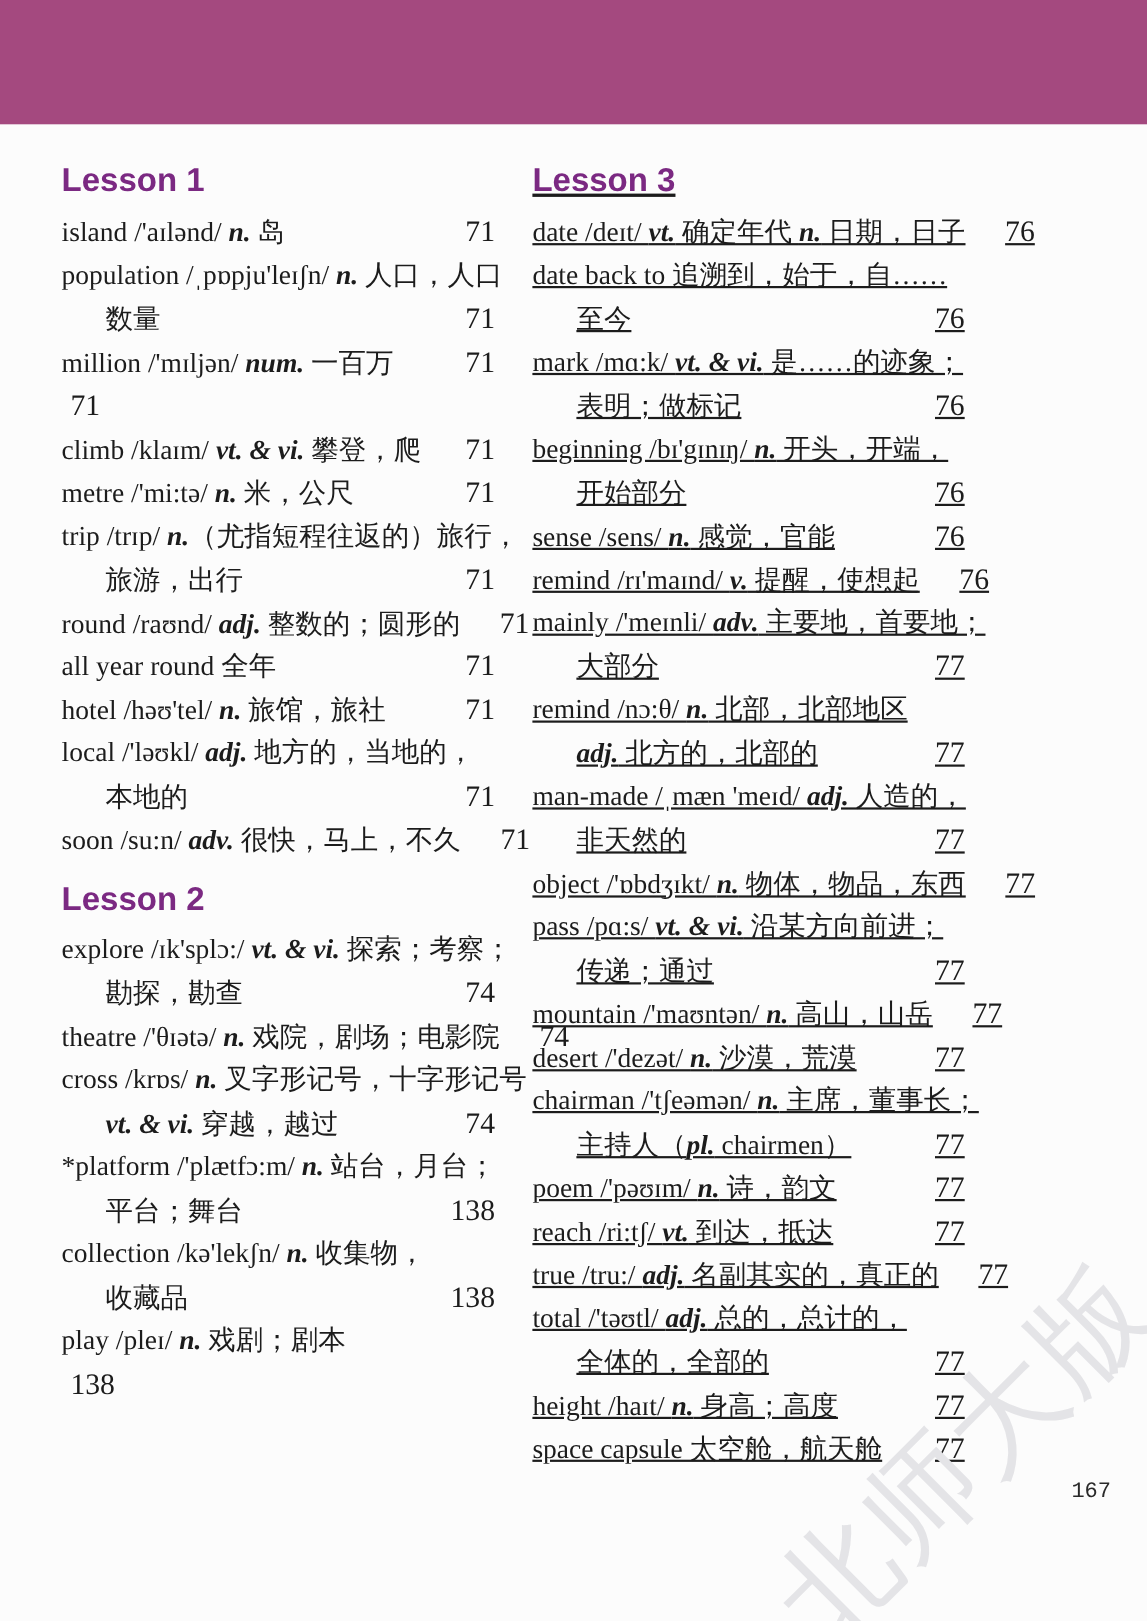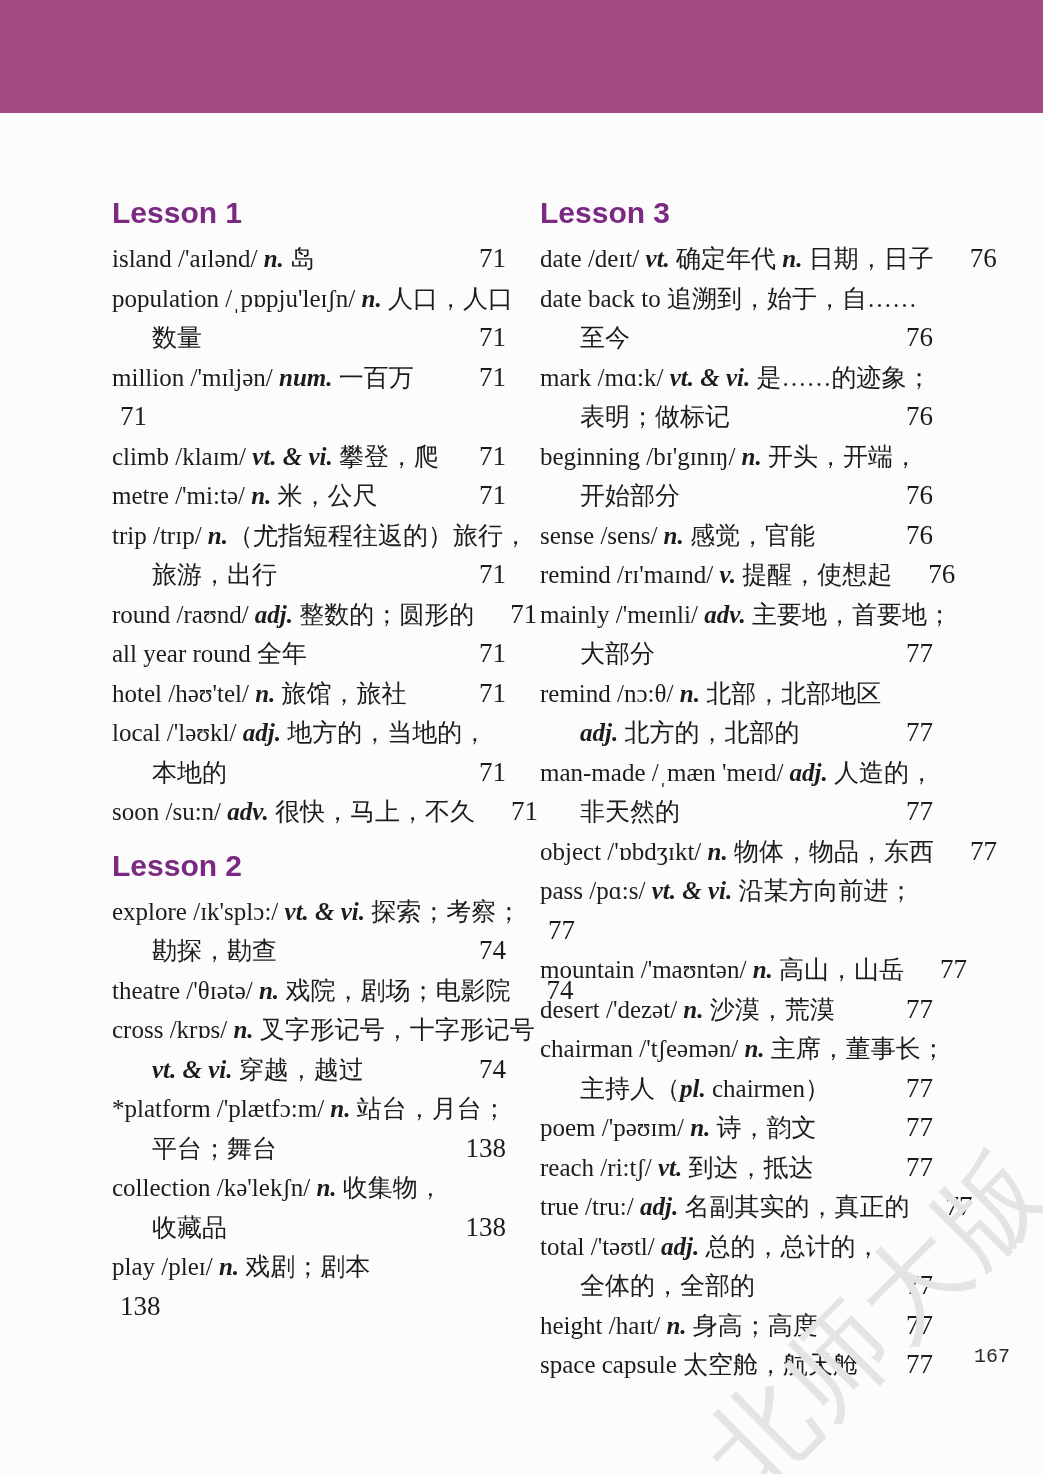--- a/index.html
+++ b/index.html
@@ -16,25 +16,25 @@
     background:var(--paper);
     font-family:"Liberation Serif", serif;
     color:var(--ink);
   }
   .band{
     position:absolute;top:0;left:0;width:1043px;height:113px;
     background:var(--band);
   }
   .content{
     position:absolute;top:113px;left:0;width:1043px;
-    padding:32px 0 0 112px;
-    display:flex;align-items:flex-start;margin-top:48px;
+    padding:32px 0 0 56px;
+    display:flex;align-items:flex-start;
   }
   .col{width:394px;}
-  .col.right{width:393px;margin-left:34px;}
+  .col.right{width:393px;margin-left:34px;text-decoration:underline;}
   .lesson-title{
     font-family:"Liberation Sans", sans-serif;
     font-weight:bold;font-size:30px;line-height:40px;
     color:var(--heading);
     margin:0 0 6px 0;letter-spacing:0;
   }
   .lesson-title:not(:first-child){margin-top:14px;}
   .entry-line{
     display:flex;justify-content:space-between;align-items:baseline;
     font-size:25px;line-height:39.5px;height:39.5px;
@@ -220,20 +220,21 @@
         <span class="entry-page">77</span>
       </div>
       <div class="entry-line">
         <span class="entry-text"><span>object /'ɒbdʒɪkt/ </span><span class="pos">n.</span><span> 物体，物品，东西</span></span>
         <span class="entry-page">77</span>
       </div>
       <div class="entry-line">
         <span class="entry-text"><span>pass /pɑ:s/ </span><span class="pos">vt. &amp; vi.</span><span> 沿某方向前进；</span></span>
       </div>
       <div class="entry-line indent">
+        <span class="entry-text"><span>传递；通过</span></span>
         <span class="entry-page">77</span>
       </div>
       <div class="entry-line">
         <span class="entry-text"><span>mountain /'maʊntən/ </span><span class="pos">n.</span><span> 高山，山岳</span></span>
         <span class="entry-page">77</span>
       </div>
       <div class="entry-line">
         <span class="entry-text"><span>desert /'dezət/ </span><span class="pos">n.</span><span> 沙漠，荒漠</span></span>
         <span class="entry-page">77</span>
       </div>

